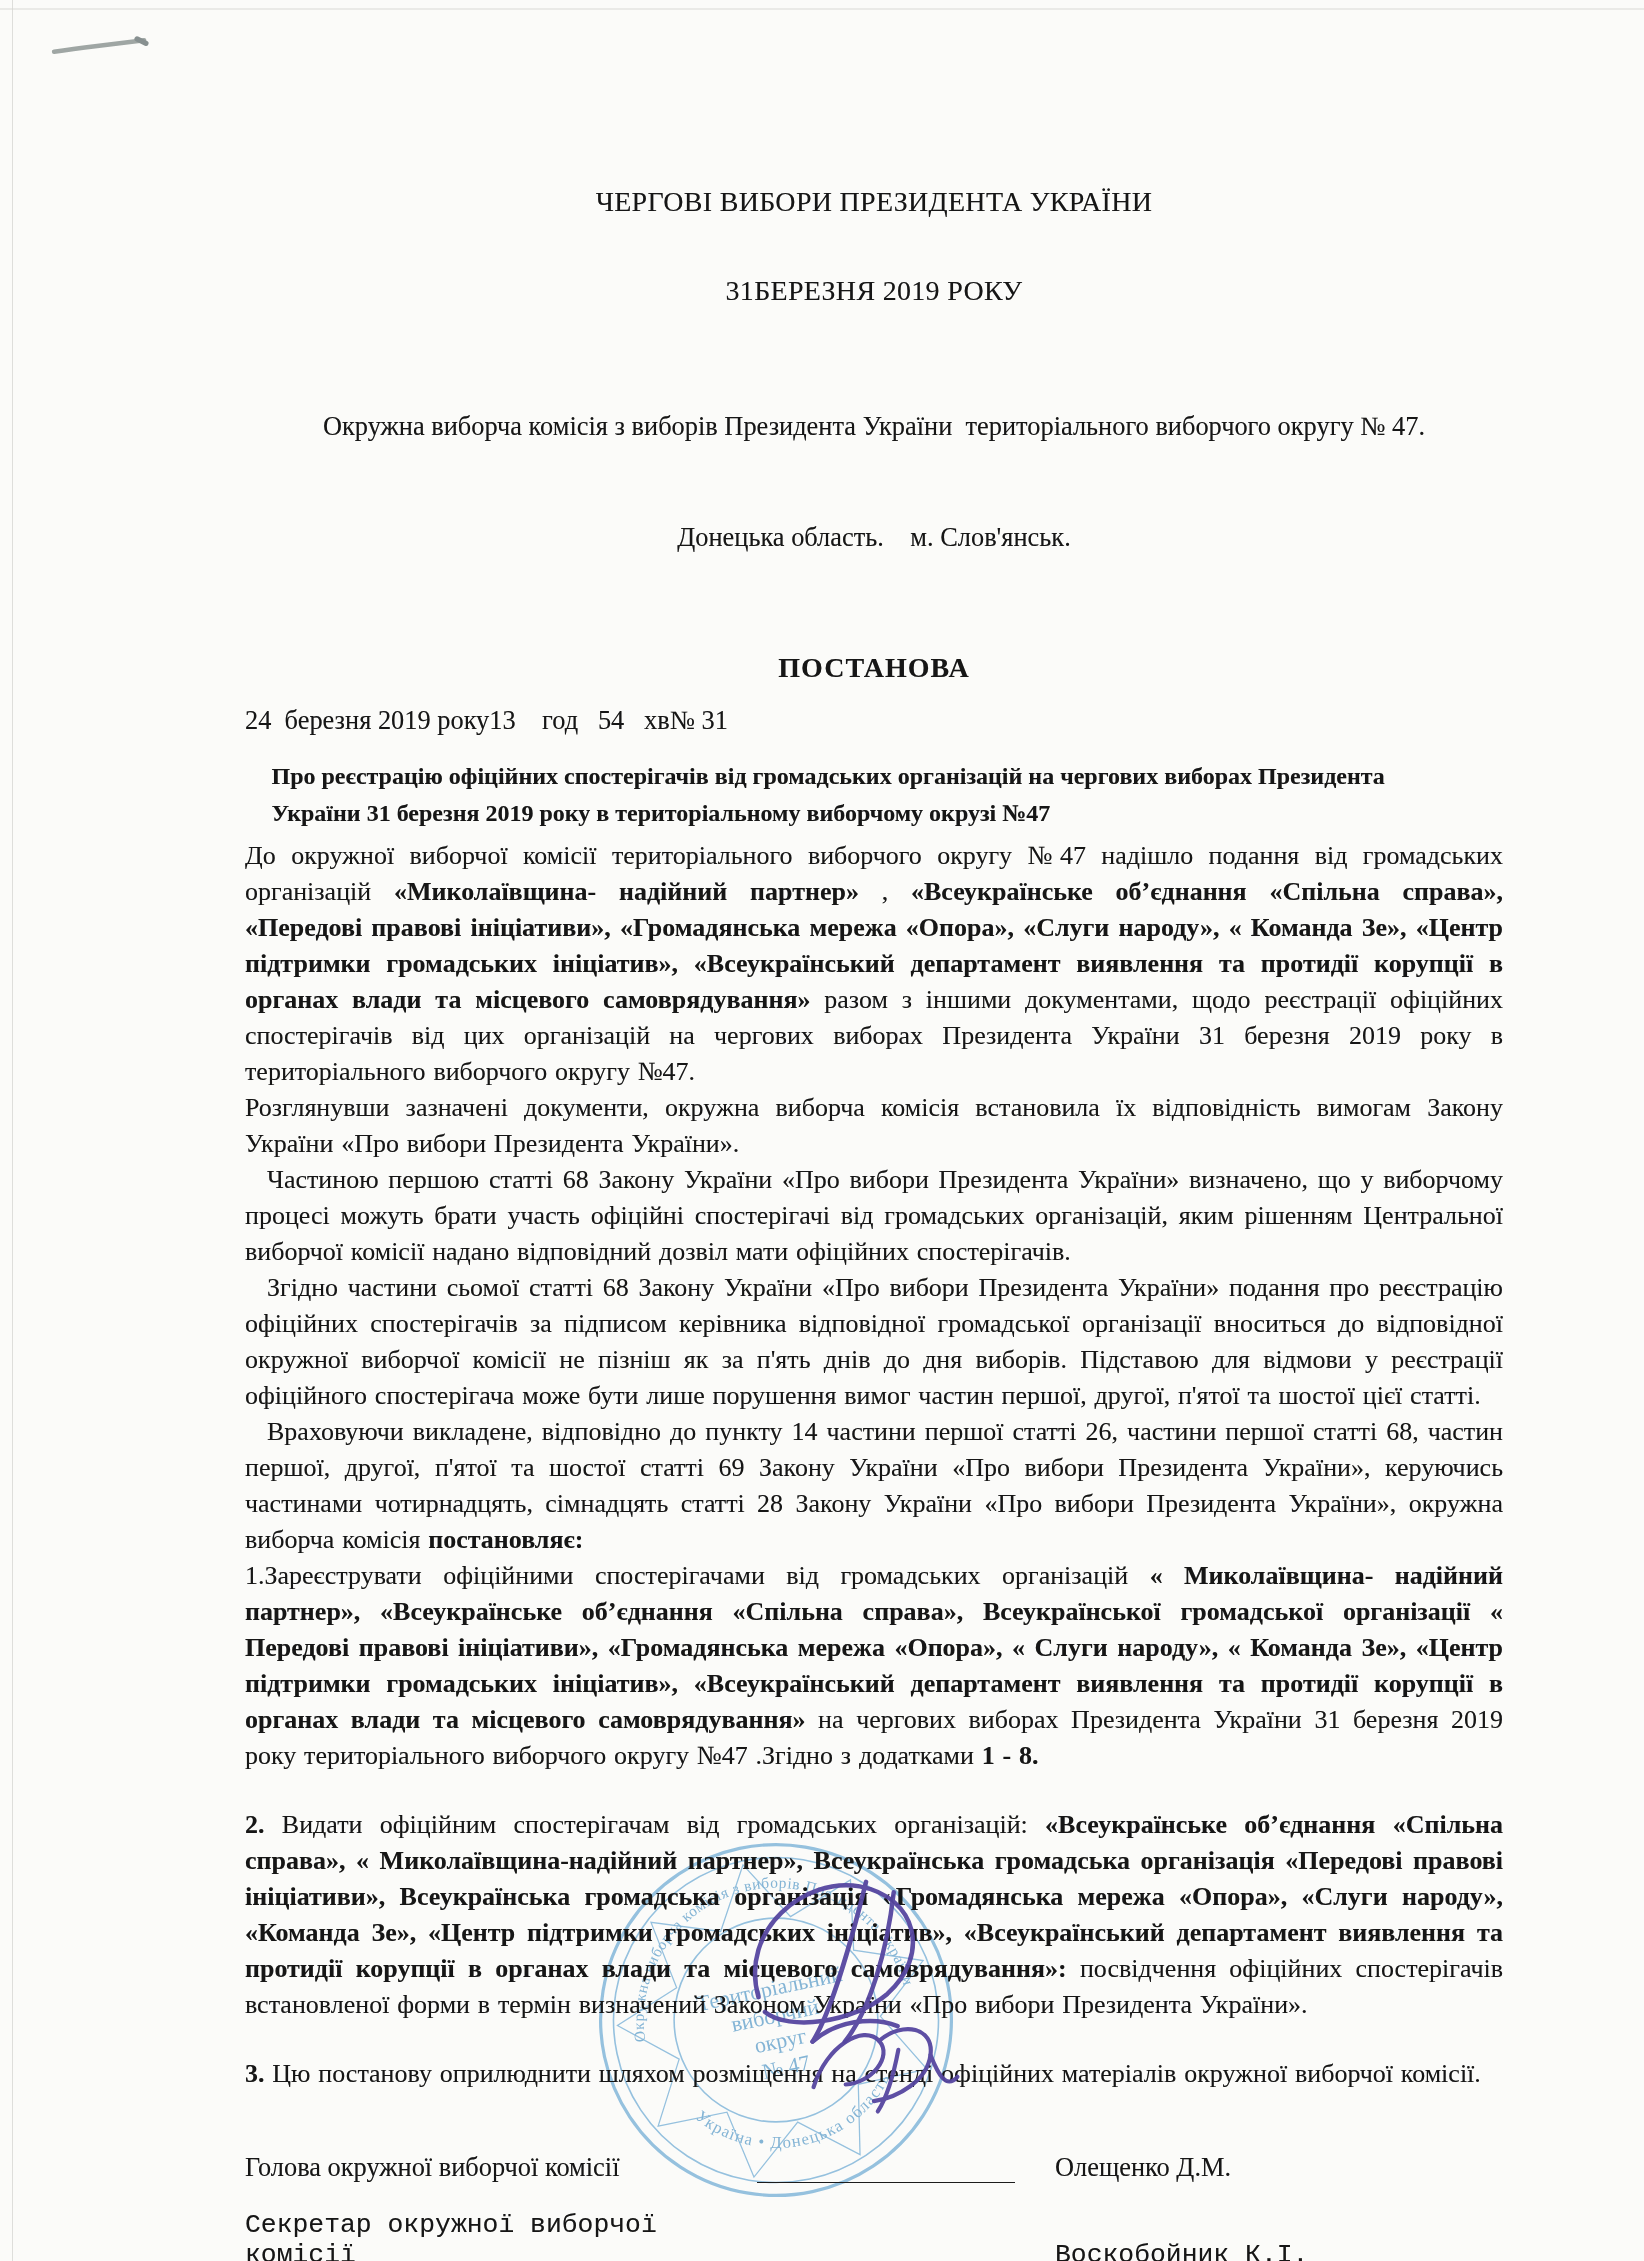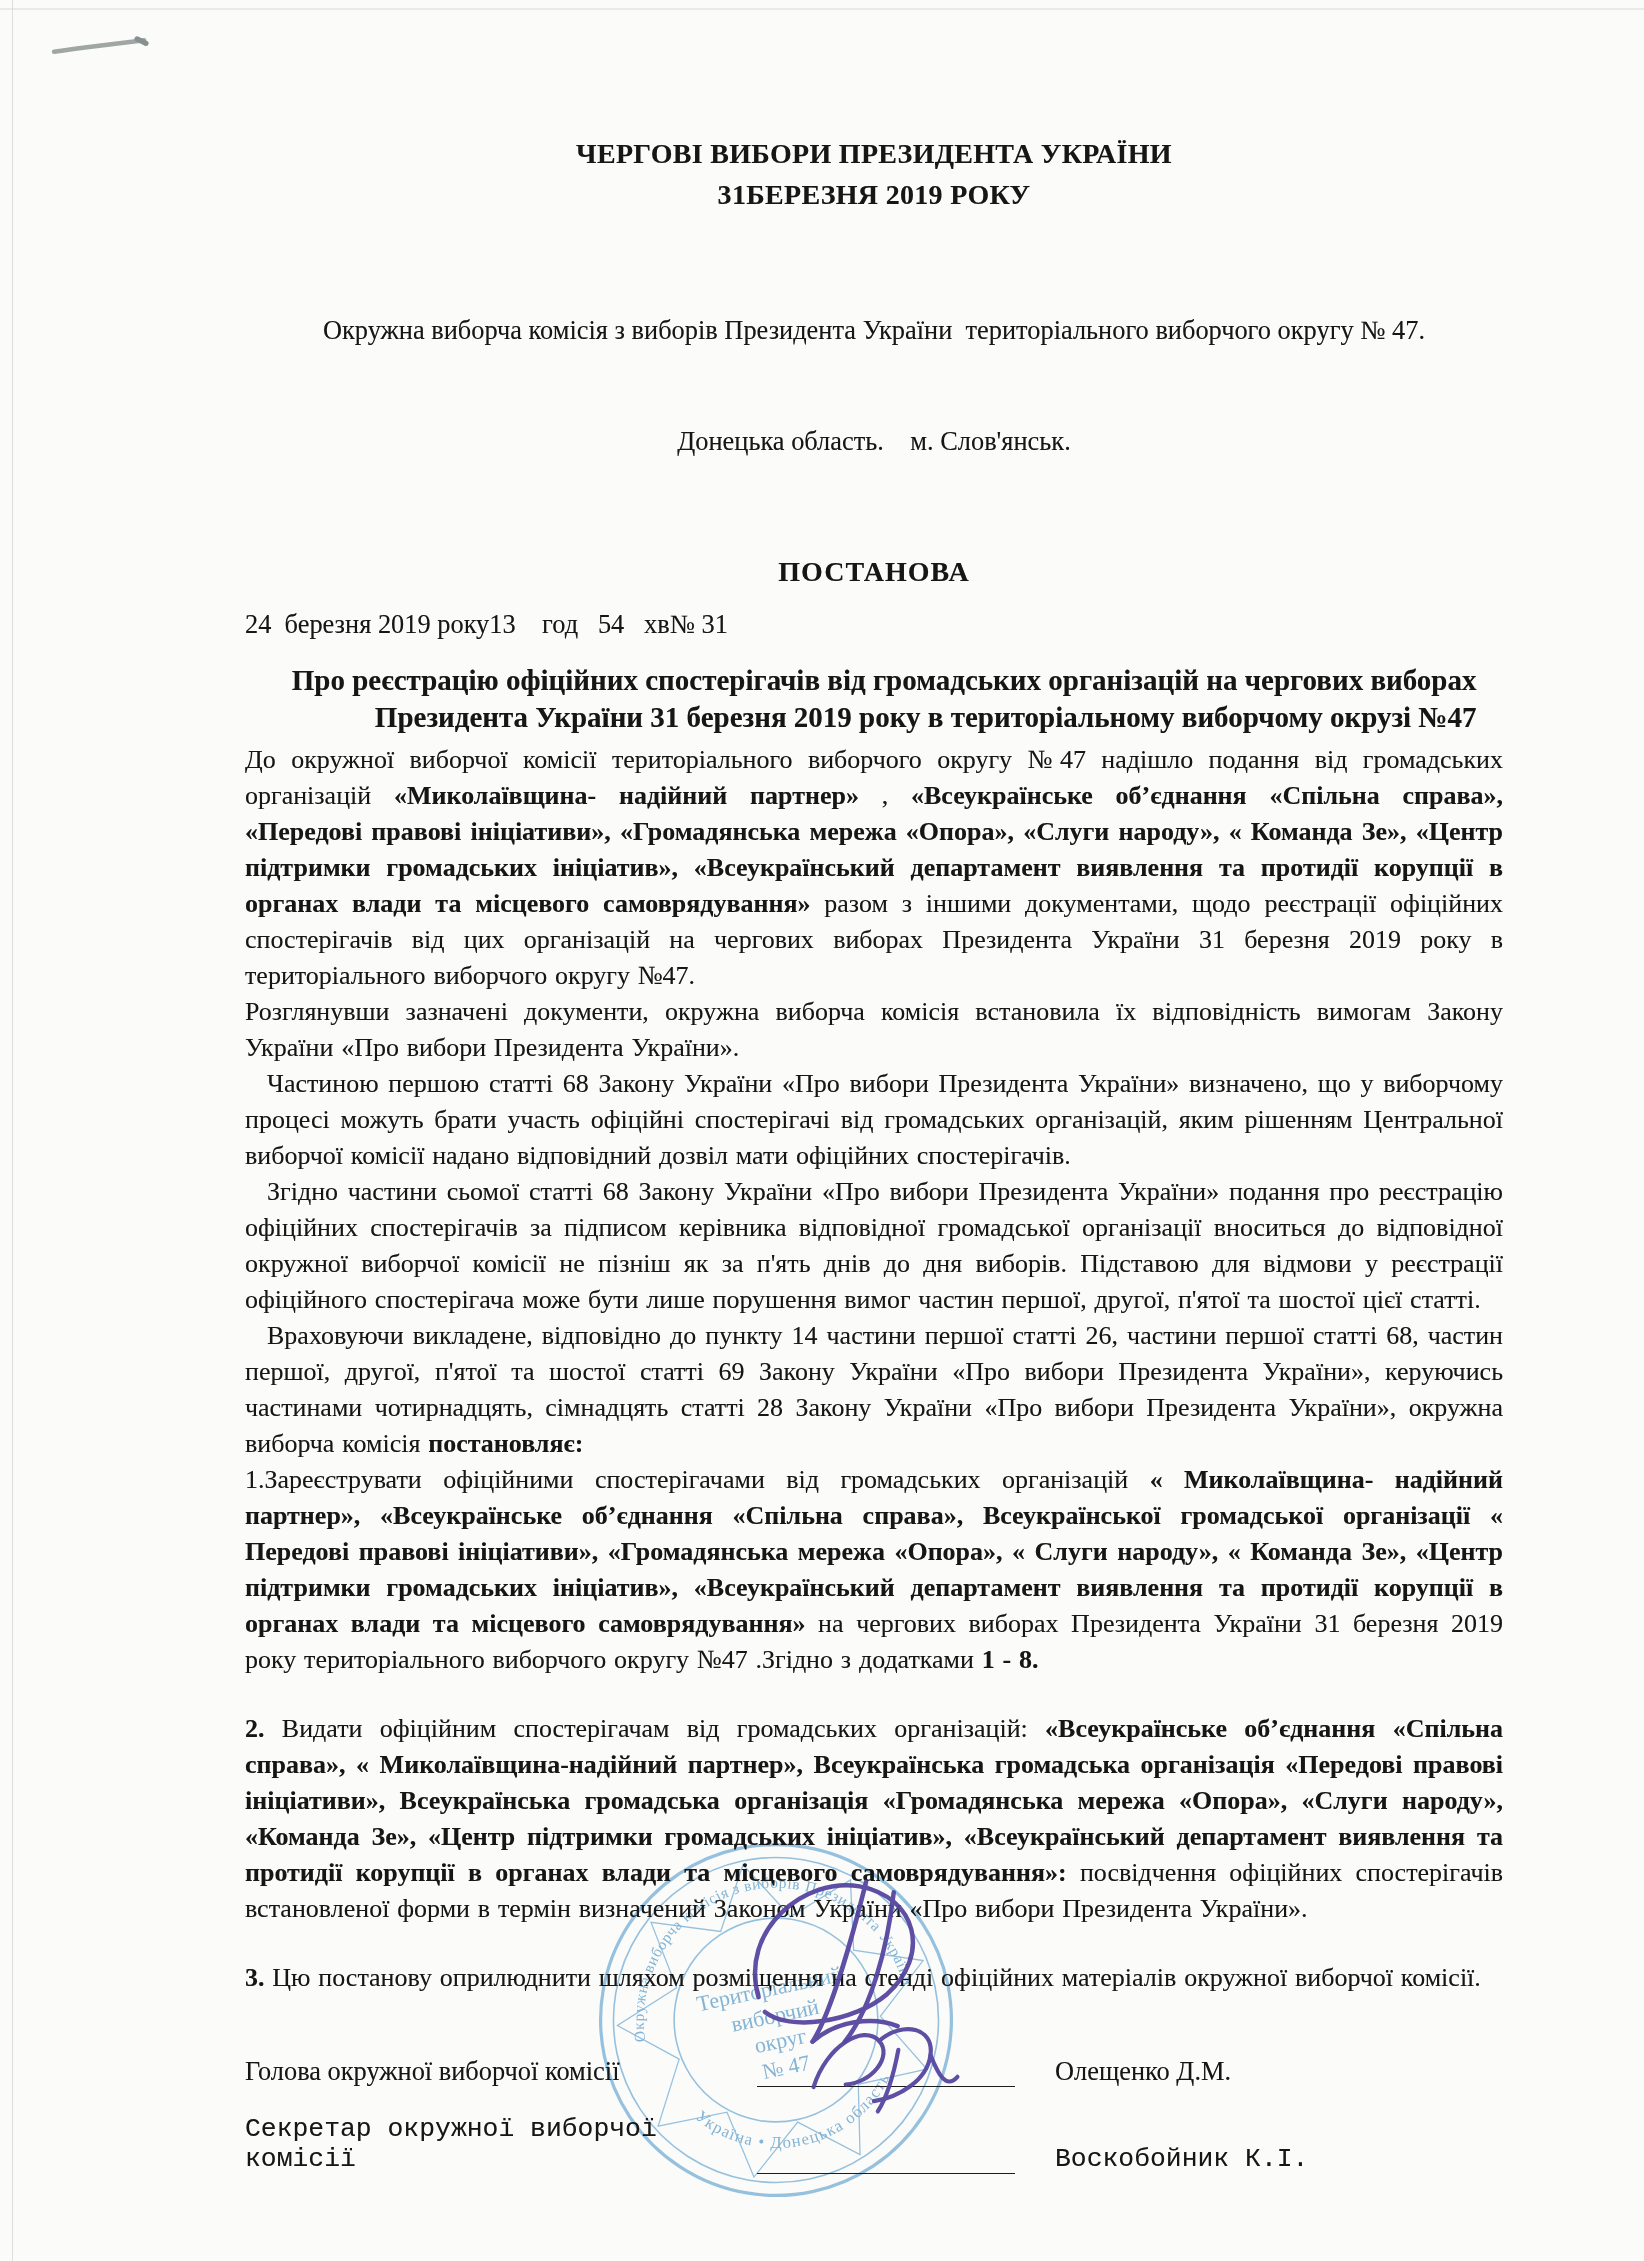--- a/index.html
+++ b/index.html
@@ -8,25 +8,25 @@
     background:#fbfbf9;
     font-family:"Liberation Serif","DejaVu Serif",serif;
     color:#161616;
   }
   .scan-edge-left{position:absolute;left:11.6px;top:0;bottom:0;width:1.9px;background:#c6c7c2;opacity:.55;}
   .scan-edge-top{position:absolute;left:0;top:8.4px;right:0;height:1.3px;background:#d4d5d0;opacity:.45;}
   .content{
     position:absolute;left:245px;top:133px;width:1258px;z-index:2;
     text-shadow:0 0 0.6px rgba(25,25,25,.35);
   }
-  .h-bold{font-weight:bold;text-align:center;font-size:28px;line-height:41px;letter-spacing:0.3px;}
+  .h-bold{font-weight:normal;text-align:center;font-size:28px;line-height:41px;letter-spacing:0.3px;margin-top:48px;}
   .commission{margin-top:23px;text-align:center;font-size:26.4px;line-height:37px;white-space:pre-wrap;}
   .doc-type{margin-top:22px;text-align:center;font-weight:bold;font-size:28px;letter-spacing:1px;font-family:Liberation Serif, serif;}
   .meta-row{margin-top:20.6px;display:flex;padding-right:90px;font-size:26.4px;white-space:pre-wrap;}
-  .title{margin:22px auto 6.4px auto;width:1205px;text-align:right;font-weight:bold;font-size:29px;line-height:37px;}
+  .title{margin:22px auto 6.4px auto;width:1205px;text-align:left;font-weight:bold;font-size:24px;line-height:37px;}
   .para{margin:0;font-size:26px;line-height:36px;text-align:justify;word-spacing:1.3px;}
   .para .b{font-weight:bold;}
   .para.indent{text-indent:22px;}
   .para.gap{margin-top:33px;}
   .sig-block{margin-top:54px;}
   .sig-row{display:flex;align-items:flex-end;font-size:26.4px;height:37px;}
   .sig-row + .sig-row{margin-top:50px;font-family:Liberation Mono, monospace;}
   .sig-label{width:512px;}
   .sig-line{width:258px;border-bottom:1.9px solid #1c1c1c;height:31px;}
   .sig-name{margin-left:40px;}

